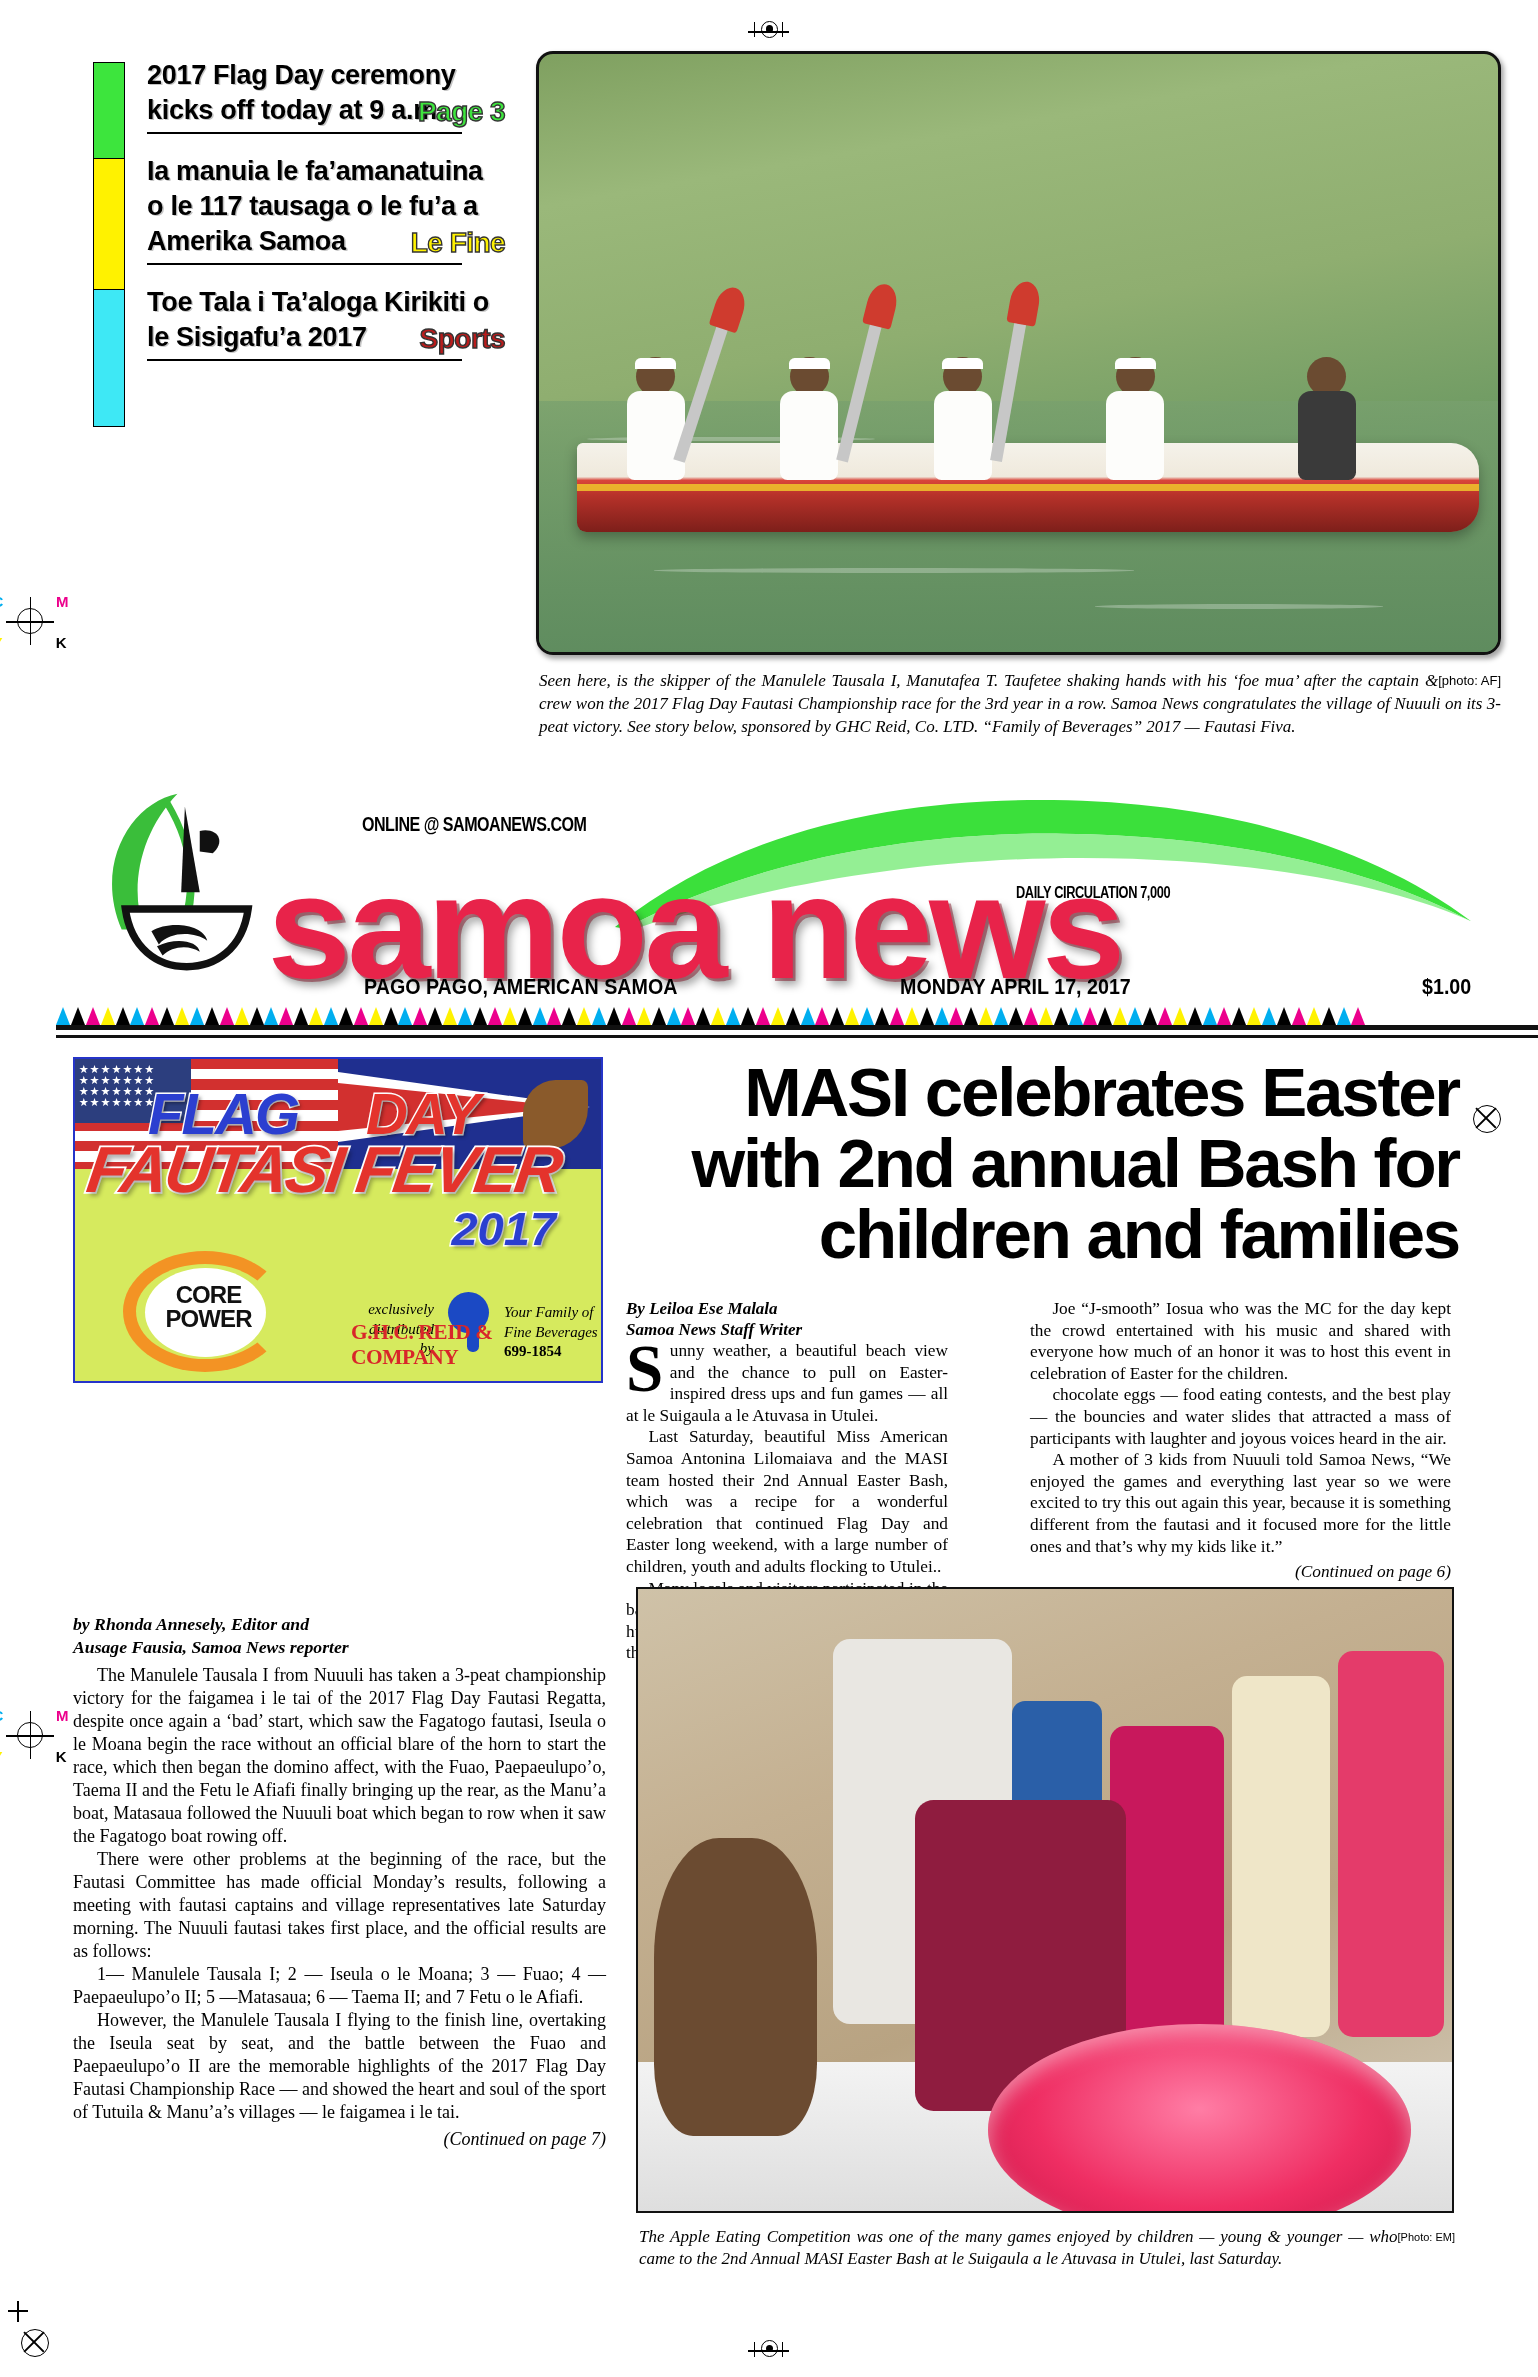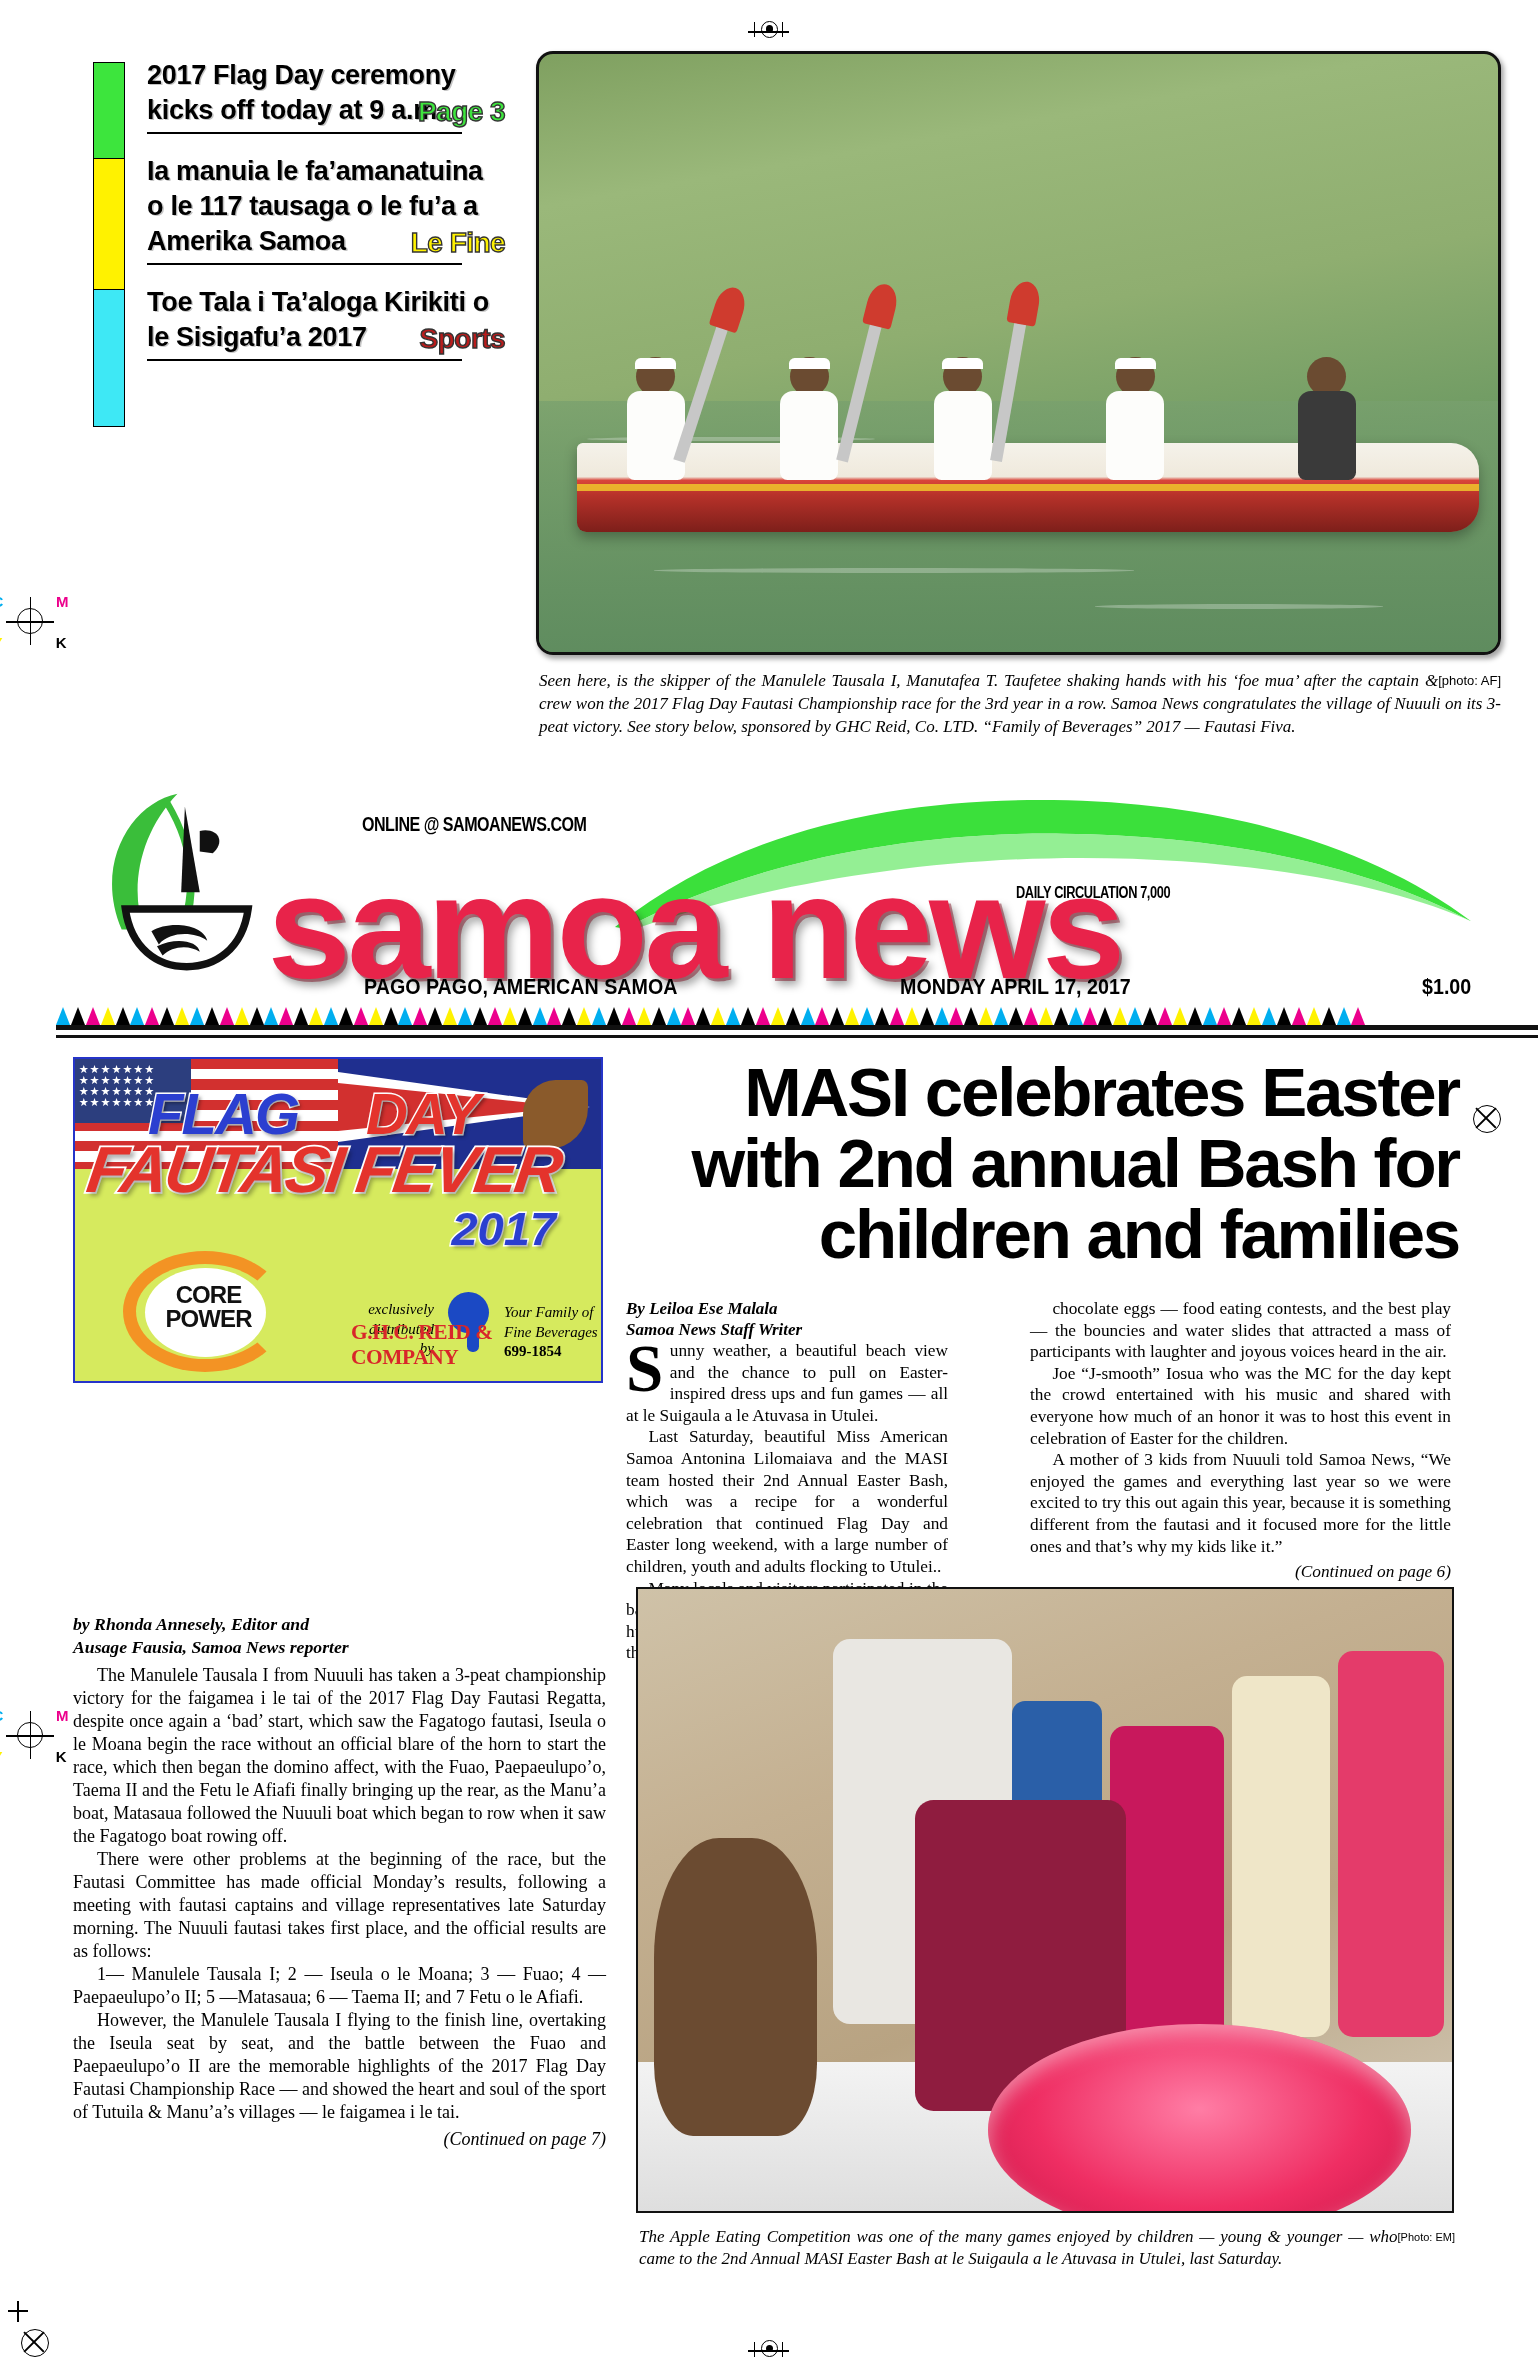--- a/index.html
+++ b/index.html
@@ -549,22 +549,22 @@
     <div>Samoa News Staff Writer</div>
   </div>
 
   <div class="col-mid">
     <p class="dropcap">Sunny weather, a beautiful beach view and the chance to pull on Easter-inspired dress ups and fun games — all at le Suigaula a le Atuvasa in Utulei.</p>
     <p>Last Saturday, beautiful Miss American Samoa Antonina Lilomaiava and the MASI team hosted their 2nd Annual Easter Bash, which was a recipe for a wonderful celebration that continued Flag Day and Easter long weekend, with a   large number of children, youth and adults flocking to Utulei..</p>
     <p>Many locals and visitors participated in the bash with their children for the easter egg hunt — there was plenty of competition for the scattered</p>
   </div>
 
   <div class="col-right">
+    <p>Joe “J-smooth” Iosua who was the MC for the day kept the crowd entertained with his music and shared with everyone how much of an honor it was to host this event in celebration of Easter for the children.</p>
     <p>chocolate eggs — food eating contests, and the best play — the bouncies and water slides that attracted a mass of participants with laughter and joyous voices heard in the air.</p>
-    <p>Joe “J-smooth” Iosua who was the MC for the day kept the crowd entertained with his music and shared with everyone how much of an honor it was to host this event in celebration of Easter for the children.</p>
     <p>A mother of 3 kids from Nuuuli told Samoa News, “We enjoyed the games and everything last year so we were excited to try this out again this year, because it is something different from the fautasi and it focused more for the little ones and that’s why my kids like it.”</p>
     <p class="cont">(Continued on page 6)</p>
   </div>
 
   <div class="botphoto">
     <div class="bp-table"></div>
 
     <div class="bp-kid" style="left:2%; top:40%; width:20%; height:48%; background:#6b4b31;"></div>
     <div class="bp-kid" style="left:24%; top:8%; width:22%; height:62%; background:#e9e7e2; border-radius:17px;"></div>
     <div class="bp-kid" style="left:46%; top:18%; width:11%; height:52%; background:#2a5fa8; border-radius:13px;"></div>

